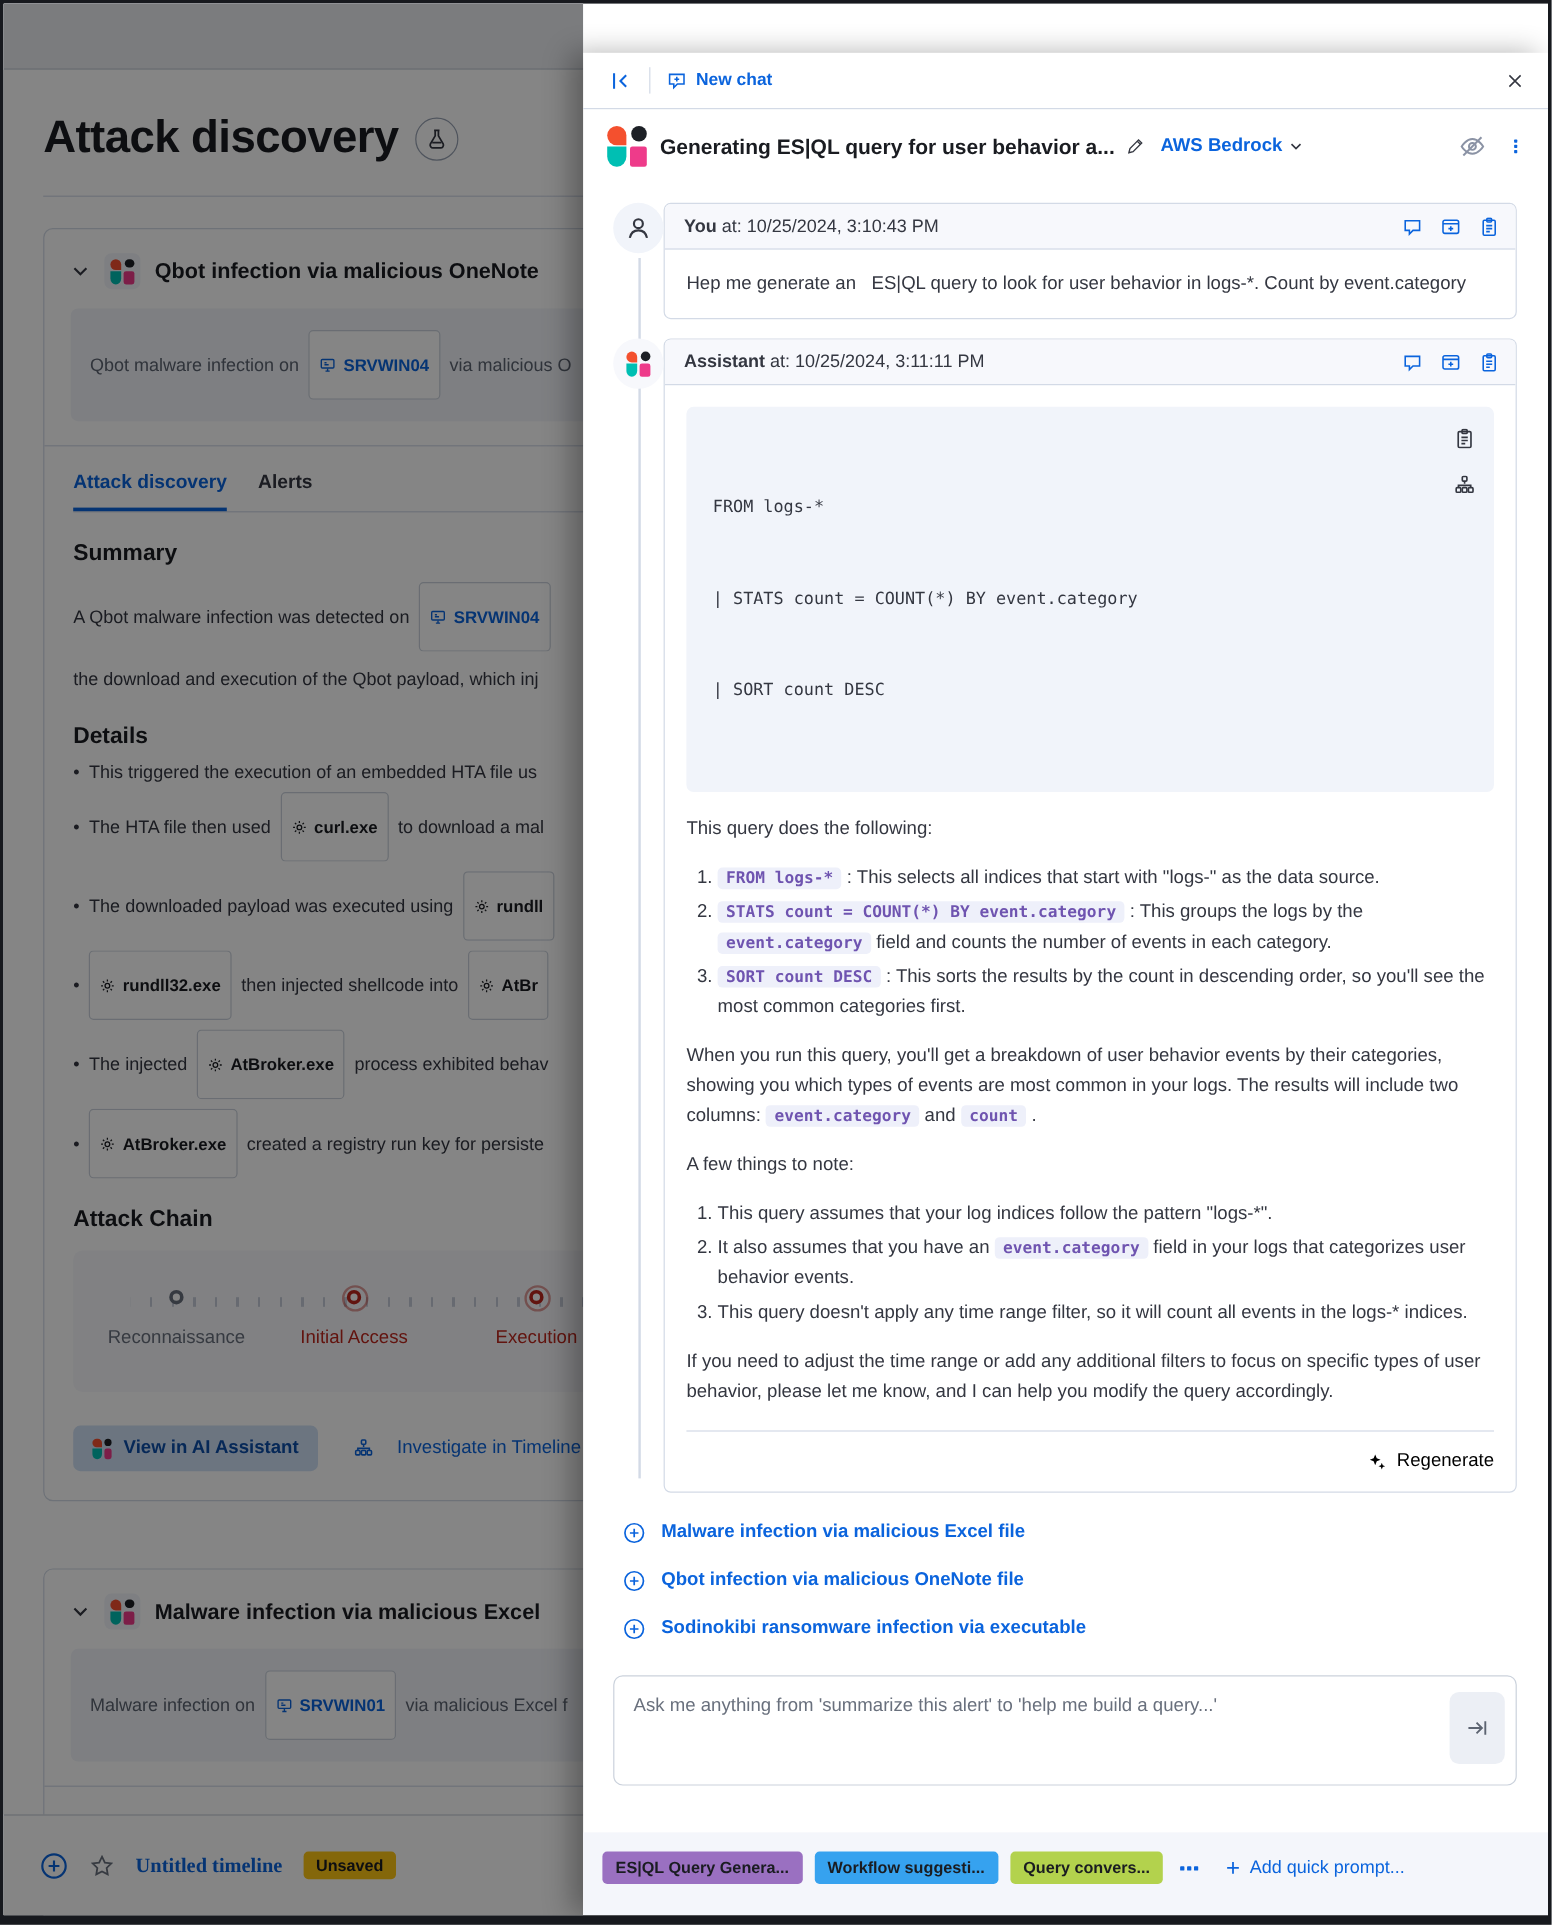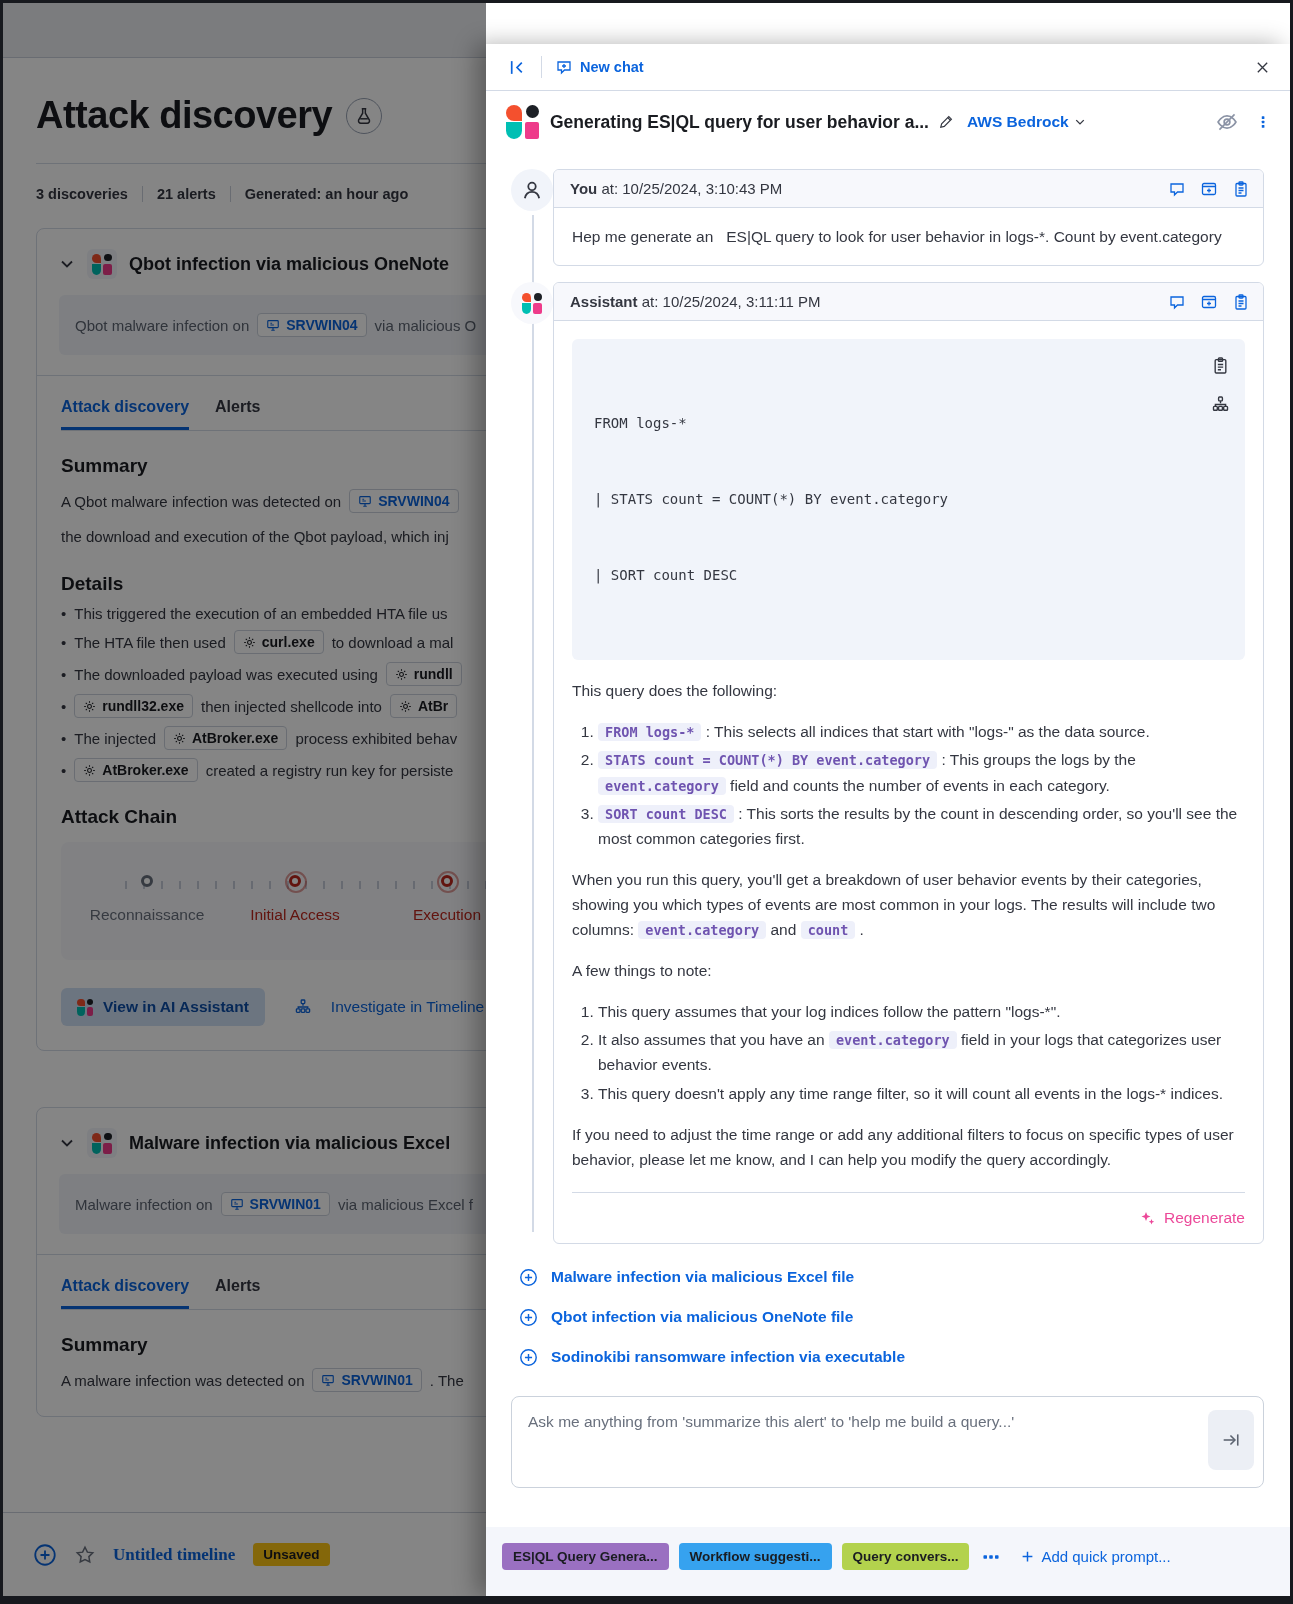--- a/index.html
+++ b/index.html
@@ -22,21 +22,21 @@
   .hr { height:1px; background:#d3dae6; margin:26px 0 0 0; width:450px; }
   .stats { display:flex; align-items:center; gap:14px; margin-top:22px; font-size:14.5px; font-weight:bold; color:#343741; }
   .stats .vr { width:1px; height:16px; background:#c9cfda; }
 
   .card { margin-top:26px; width:600px; border:1px solid #d3dae6; border-radius:8px; background:#fff; }
   .card-head { display:flex; align-items:center; gap:12px; padding:20px 20px 16px 22px; }
   .chev { color:#343741; flex:0 0 auto; cursor:pointer; }
   .logo-badge { width:30px; height:30px; border-radius:6px; background:#f1f4fa; display:inline-flex; align-items:center; justify-content:center; flex:0 0 auto; }
   .card-head h2 { font-size:18px; font-weight:bold; color:#1a1c21; flex:1; }
   .banner { margin:0 20px 20px 22px; background:#f1f4fa; border-radius:6px; padding:18px 16px; font-size:15px; color:#5d6471; display:flex; align-items:center; gap:8px; white-space:nowrap; overflow:hidden; }
-  .chip { display:inline-flex; align-items:center; gap:6px; border:1px solid #cbd2dc; background:#fff; border-radius:4px; padding:3px 8px; font-size:14px; white-space:nowrap; flex:0 0 auto; }
+  .chip { display:inline-flex; align-items:center; gap:6px; border:1px solid #cbd2dc; background:#fff; border-radius:4px; padding:20px 8px; font-size:14px; white-space:nowrap; flex:0 0 auto; }
   .chip.blue { color:#0B64DD; font-weight:bold; }
   .chip.dark { color:#1a1c21; font-weight:bold; }
   .card-divider { height:1px; background:#d3dae6; }
   .card-body { padding:22px 24px 24px 24px; }
   .tabs { display:flex; gap:26px; border-bottom:1px solid #d3dae6; }
   .tab { font-size:16px; font-weight:bold; padding-bottom:11px; cursor:pointer; }
   .tab.active { color:#0B64DD; border-bottom:3px solid #0B64DD; }
   .tab.inactive { color:#343741; }
   .h3 { font-size:19px; font-weight:bold; color:#1a1c21; margin-top:24px; }
   .para { font-size:15px; line-height:1.6; margin-top:12px; color:#343741; }
@@ -84,21 +84,21 @@
   .box-body { padding:16px 18px; font-size:15.5px; line-height:1.62; color:#343741; }
   .box-body p { margin:0 0 16px 0; }
   .box-body p:last-child { margin-bottom:0; }
   .codeblock { position:relative; background:#f1f4fa; border-radius:6px; padding:22px 60px 22px 22px; margin:2px 0 18px 0; }
   .codeblock .lines { font-family:"DejaVu Sans Mono", monospace; font-size:14px; line-height:1.8; color:#343741; white-space:pre; }
   .cb-icons { position:absolute; right:16px; top:18px; display:flex; flex-direction:column; gap:22px; color:#343741; }
   .icode { font-family:"DejaVu Sans Mono", monospace; font-size:13.5px; font-weight:bold; color:#6F54B0; background:#eef0fa; border-radius:4px; padding:1px 7px; }
   ol.numlist { margin:0 0 16px 0; padding-left:26px; }
   ol.numlist li { margin:3px 0; }
   .regen-row { border-top:1px solid #d3dae6; margin-top:20px; padding-top:16px; display:flex; justify-content:flex-end; }
-  .regen { display:inline-flex; align-items:center; gap:8px; color:#ec4899; font-size:15.5px; background:none; border:none; font-family:inherit; cursor:pointer; }
+  .regen { display:inline-flex; align-items:center; gap:8px; color:#000000; font-size:15.5px; background:none; border:none; font-family:inherit; cursor:pointer; }
   .suggestions { flex:0 0 auto; padding:8px 24px 6px 33px; }
   .sugg { display:flex; align-items:center; gap:13px; color:#0B64DD; font-size:15.5px; font-weight:bold; margin:0 0 21px 0; cursor:pointer; background:none; border:none; font-family:inherit; }
   .inputwrap { flex:0 0 auto; margin:2px 26px 0 25px; position:relative; }
   .inputwrap textarea { width:100%; height:92px; resize:none; border:1px solid #cbd2dc; border-radius:8px; padding:16px 70px 16px 16px; font-size:15.5px; font-family:inherit; color:#343741; outline:none; }
   .inputwrap textarea::placeholder { color:#69707D; }
   .send-btn { position:absolute; right:10px; top:14px; width:46px; height:60px; background:#eceff5; border:none; border-radius:8px; display:flex; align-items:center; justify-content:center; color:#5d6471; cursor:pointer; }
   .fly-footer { margin-top:auto; flex:0 0 auto; background:#f4f6fb; padding:16px 18px 26px 16px; display:flex; align-items:center; gap:10px; }
   .qp-badge { border:none; border-radius:4px; padding:6px 11px; font-size:13.5px; font-weight:bold; color:#1a1c21; font-family:inherit; cursor:pointer; white-space:nowrap; }
   .qp-dots { color:#0B64DD; margin:0 4px; }
   .addqp { display:inline-flex; align-items:center; gap:7px; color:#0B64DD; font-size:15px; background:none; border:none; font-family:inherit; cursor:pointer; margin-left:8px; white-space:nowrap; }
@@ -126,27 +126,20 @@
         <div class="title-row">
           <h1>Attack discovery</h1>
           <span class="beaker">
             <svg width="18" height="18" viewBox="0 0 16 16" fill="none" stroke="currentColor" stroke-width="1.3">
                 <path d="M6 1.5h4M6.8 1.5v4L3.2 11.6A2.2 2.2 0 0 0 5.2 14.5h5.6a2.2 2.2 0 0 0 2-2.9L9.2 5.5v-4"></path>
                 <path d="M4.6 10.5h6.8"></path>
               </svg>
           </span>
         </div>
         <div class="hr"></div>
-        <div class="stats">
-          <span>3 discoveries</span>
-          <span class="vr"></span>
-          <span>21 alerts</span>
-          <span class="vr"></span>
-          <span>Generated: an hour ago</span>
-        </div>
 
         <section class="card">
           <div class="card-head">
             <span class="chev">
               <svg width="16" height="16" viewBox="0 0 16 16" fill="none" stroke="currentColor" stroke-width="1.8">
                   <path d="M3 5.5l5 5 5-5"></path>
                 </svg>
             </span>
             <span class="logo-badge">
                 <span class="logo logo-22">

